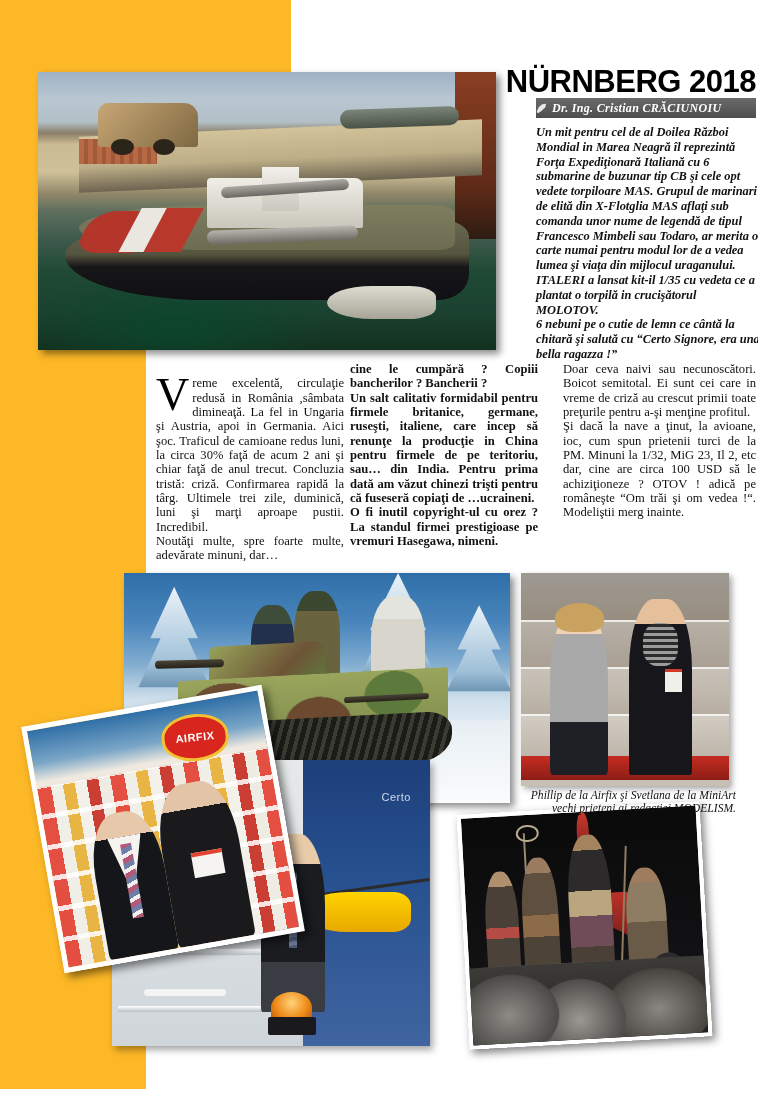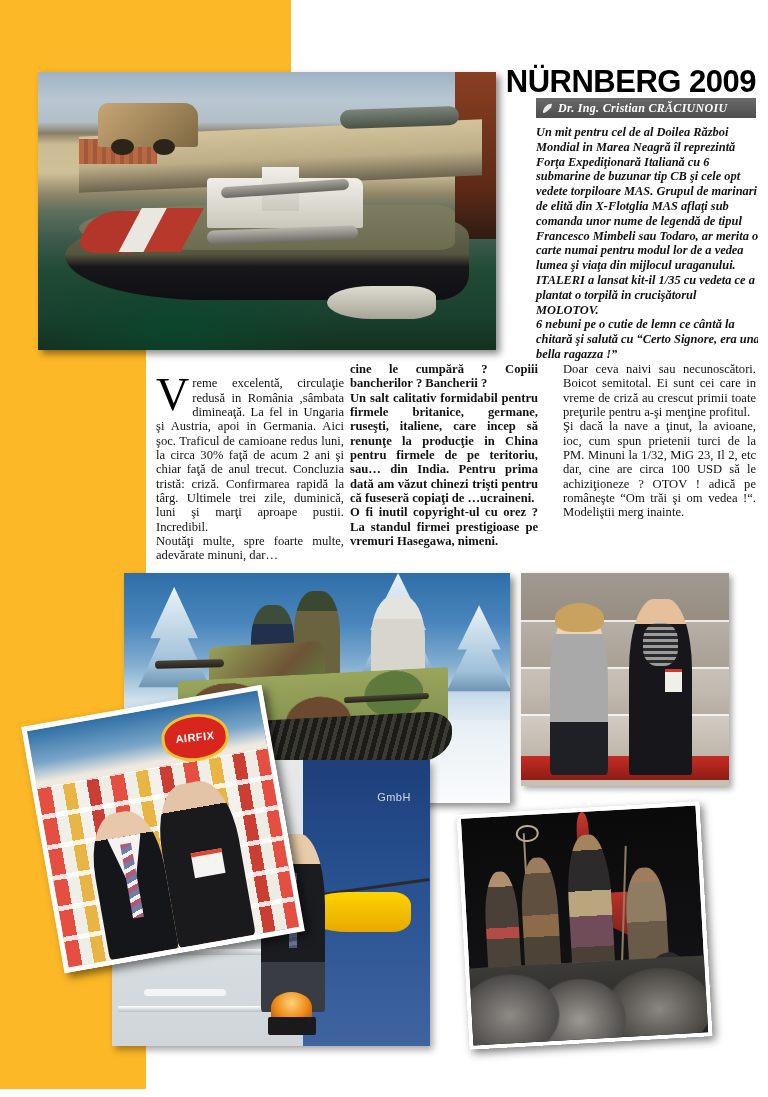--- a/index.html
+++ b/index.html
@@ -430,21 +430,21 @@
   
   .headline {
     position: absolute; right: 12px; top: 66px;
     font-family: "Liberation Sans", sans-serif;
     font-weight: bold; font-size: 31px; letter-spacing: -0.5px;
     color: #000000; text-align: right; line-height: 1;
   }
   .byline-bar {
     position: absolute; left: 536px; top: 98px; width: 220px; height: 20px;
     background: linear-gradient(to bottom, #6a6a6a, #4e4e4e);
-    display: flex; align-items: center; gap: 5px; padding-left: 6px;
+    display: flex; align-items: center; gap: 5px; padding-left: 0;
     box-sizing: border-box;
   }
   .byline-leaf {
     width: 11px; height: 9px; flex: none;
     background: #e9e9e9;
     clip-path: polygon(0% 80%, 28% 30%, 58% 6%, 100% 0%, 84% 46%, 46% 76%, 12% 96%);
     transform: rotate(-8deg);
   }
   .byline-text {
     font-family: "Liberation Serif", serif;
@@ -511,21 +511,21 @@
     <div class="stripe-red1"></div>
     <div class="stripe-white"></div>
     <div class="stripe-red2"></div>
     <div class="superstructure"></div>
     <div class="cabin2"></div>
     <div class="torpedo2"></div>
     <div class="torpedo1"></div>
     <div class="dinghy"></div>
   </div>
 
-  <div class="headline">NÜRNBERG 2009</div>
+  <div class="headline">NÜRNBERG 2018</div>
 
   <div class="byline-bar">
     <div class="byline-leaf"></div>
     <div class="byline-text">Dr. Ing. Cristian CRĂCIUNOIU</div>
   </div>
 
   <div class="intro">Un mit pentru cel de al Doilea Război Mondial in Marea Neagră îl reprezintă Forţa Expediţionară Italiană cu 6 submarine de buzunar tip CB şi cele opt vedete torpiloare MAS. Grupul de marinari de elită din X-Flotglia MAS aflaţi sub comanda unor nume de legendă de tipul Francesco Mimbeli sau Todaro, ar merita o carte numai pentru modul lor de a vedea lumea şi viaţa din mijlocul uraganului.
 ITALERI a lansat kit-il 1/35 cu vedeta ce a plantat o torpilă in crucişătorul MOLOTOV.
 6 nebuni pe o cutie de lemn ce cântă la chitară şi salută cu “Certo Signore, era una bella ragazza !”</div>
 
@@ -562,24 +562,25 @@
     <div class="redbase"></div>
     <div class="woman">
       <div class="hair"></div>
     </div>
     <div class="man2">
       <div class="scarf"></div>
       <div class="badge2"></div>
     </div>
   </div>
 
+  <div class="caption">Phillip de la Airfix şi Svetlana de la MiniArt vechi prieteni ai redacţiei MODELISM.</div>
 
   <div class="photo shadow" id="photo-airline">
     <div class="bluewall"></div>
-    <div class="gmbh">GmbH</div>
+    <div class="gmbh">Certo</div>
     <div class="shelf s1"></div>
     <div class="shelf s2"></div>
     <div class="shelf s3"></div>
     <div class="shelf s4"></div>
     <div class="plane p1"></div>
     <div class="plane p2"></div>
     <div class="plane p3"></div>
     <div class="plane p4"></div>
     <div class="tailfin t1"></div>
     <div class="tailfin t2"></div>

